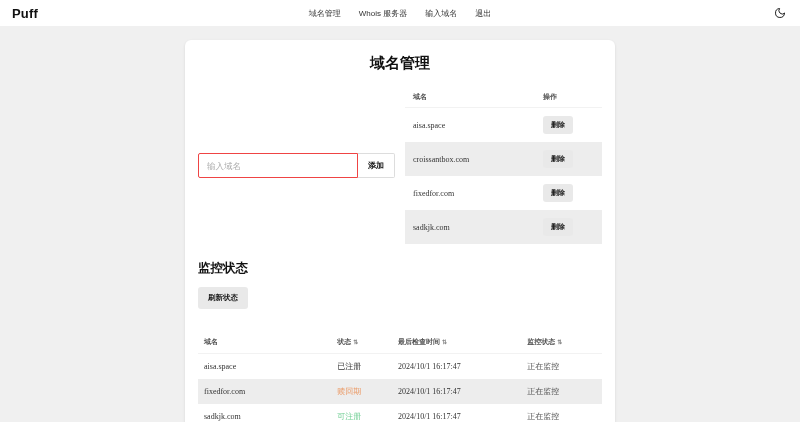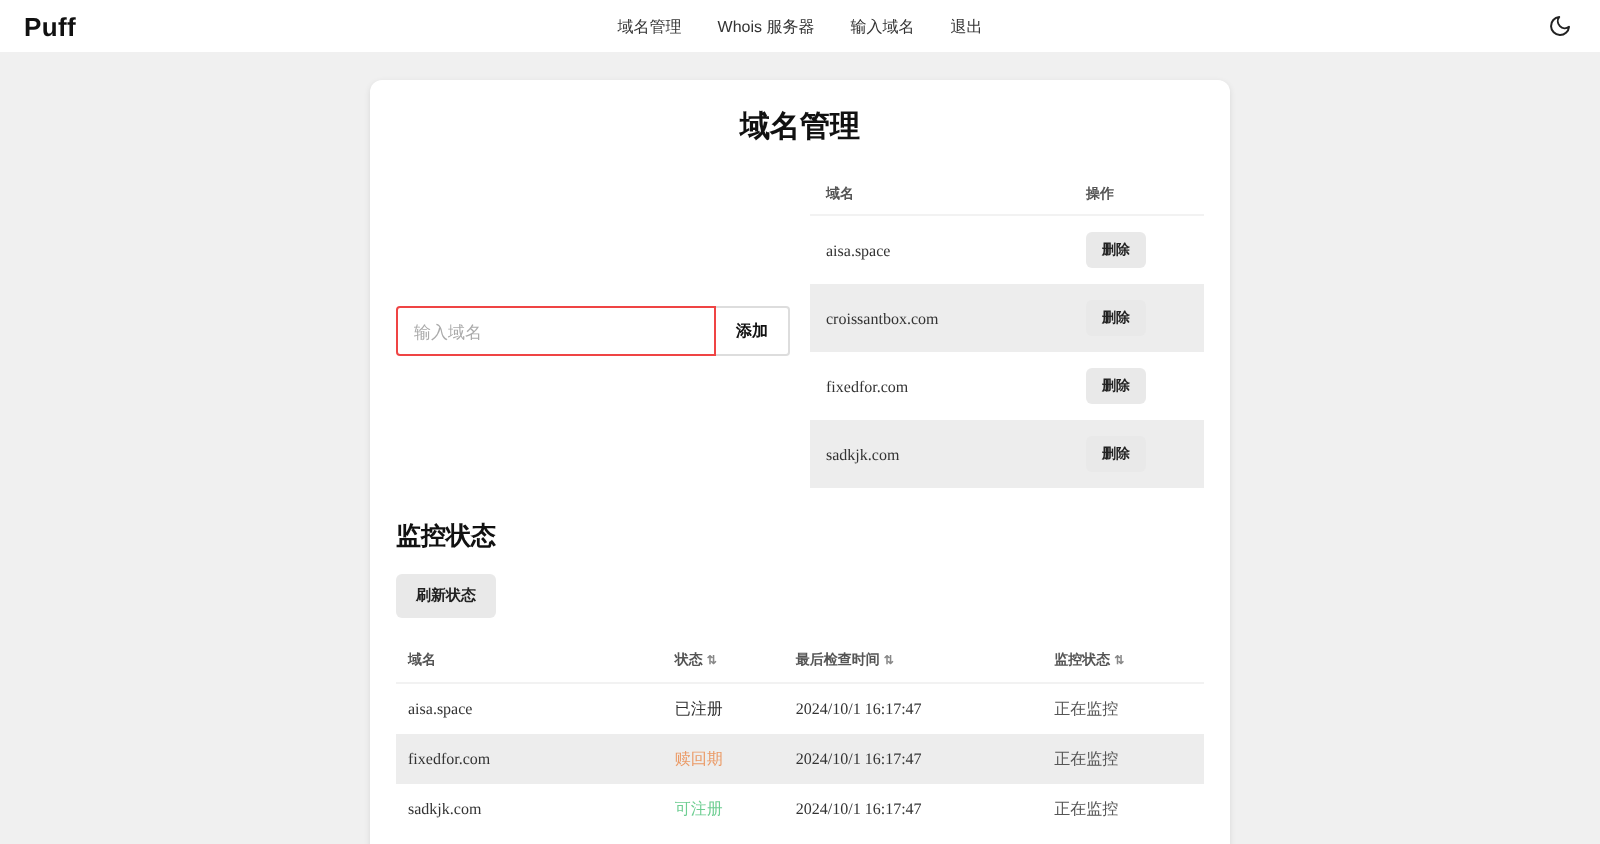--- a/index.html
+++ b/index.html
@@ -46,21 +46,21 @@
   .monitor-cell { color:#555; }
   
   .delete-btn {
     background:#e9e9e9; border:none; border-radius:3px;
     font-size:7px; font-weight:bold; color:#222;
     padding:4px 8px; cursor:pointer; font-family:inherit;
   }
   .refresh-btn {
     background:#e9e9e9; border:none; border-radius:3px;
     font-size:7.5px; font-weight:bold; color:#222;
-    padding:6px 10px; margin:2px 0 10px; cursor:pointer; font-family:inherit;
+    padding:6px 10px; margin:2px 0 22px; cursor:pointer; font-family:inherit;
   }
   .add-form { display:flex; }
   .add-input {
     flex:1; min-width:0; border:1px solid #ef4444; border-radius:2px 0 0 2px;
     padding:6px 8px; font-size:8.5px; color:#333; outline:none; font-family:inherit;
   }
   .add-input::placeholder { color:#aaa; }
   .add-btn {
     border:1px solid #ddd; border-left:none; border-radius:0 2px 2px 0;
     background:#fff; font-size:8px; font-weight:bold; color:#111;

